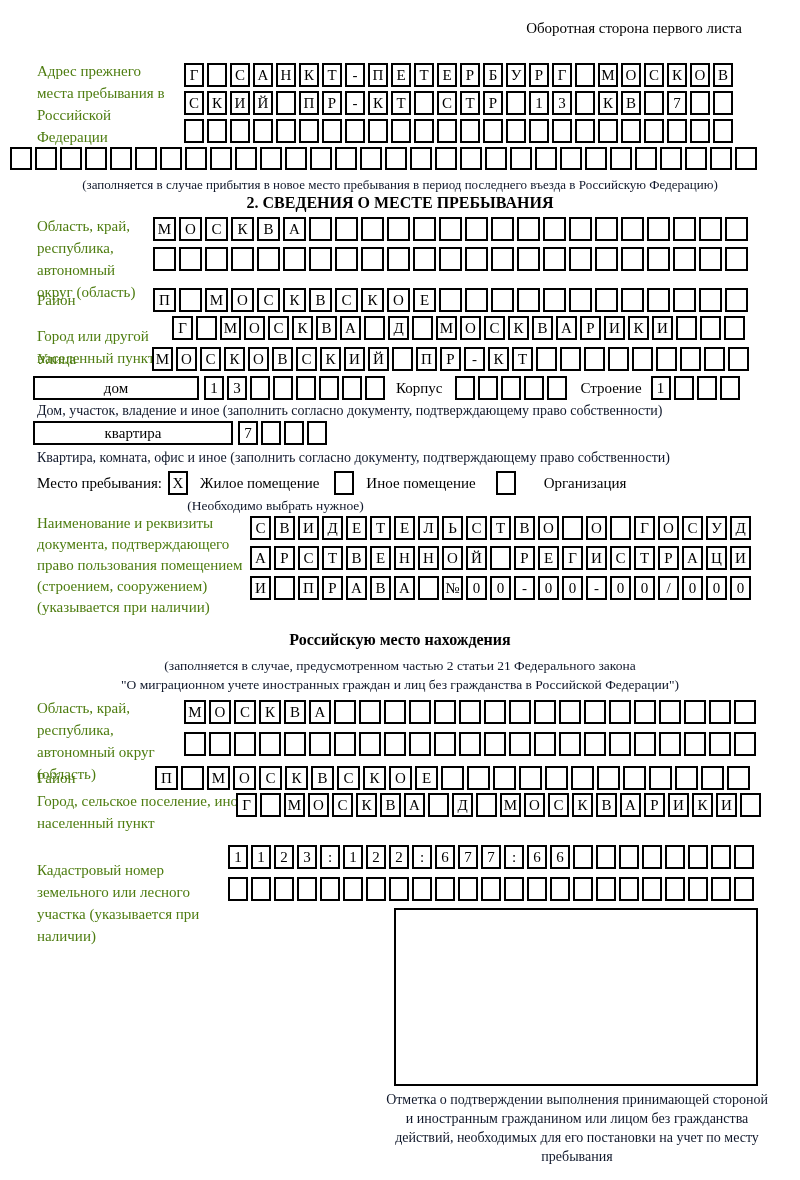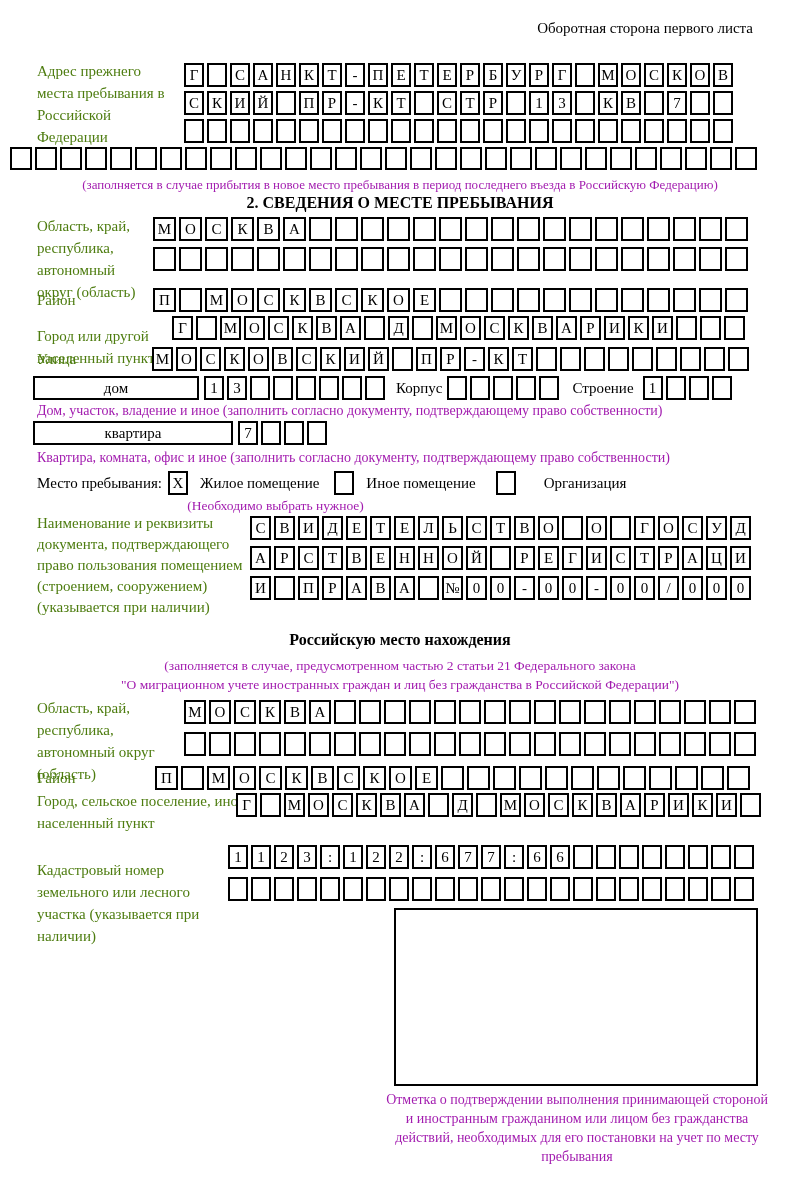--- a/index.html
+++ b/index.html
@@ -2,21 +2,21 @@
 <html><head>
 <meta charset="utf-8">
 <style>
   html,body{margin:0;padding:0;background:#fff;}
   .page{
     position:relative;width:800px;height:1180px;background:#ffffff;color:#000;
     font-family:"Liberation Serif","DejaVu Serif",serif;overflow:hidden;
   }
   .abs{position:absolute;}
   .lbl{position:absolute;font-size:15px;line-height:22px;color:#4d7c0f;}
-  .note{position:absolute;font-size:13px;line-height:18px;color:#a21caf;}
+  .note{position:absolute;font-size:13px;line-height:18px;color:#0f172a;}
   .title{position:absolute;font-size:16px;font-weight:bold;text-align:center;left:0;width:100%;}
   .center{text-align:center;left:0;width:100%;}
   .cells{position:absolute;display:flex;gap:3px;}
   .cellrow{display:flex;gap:3px;}
   .cell{
     box-sizing:border-box;flex:0 0 auto;width:20px;height:24px;border:2px solid #000;
     display:flex;align-items:center;justify-content:center;
     font-size:15px;line-height:1;background:#fff;
   }
   .p24 .cell{width:21px;}
@@ -33,21 +33,21 @@
     box-sizing:border-box;width:20px;height:24px;border:2px solid #000;display:flex;
     align-items:center;justify-content:center;font-size:15px;background:#fff;flex:0 0 auto;
   }
   .stampbox{position:absolute;border:2px solid #000;background:#fff;box-sizing:border-box;}
 </style>
 </head>
 <body>
 
 <div class="page">
 
-  <div class="abs" style="top:20px;right:47px;font-size:15px;">Оборотная сторона первого листа</div>
+  <div class="abs" style="top:20px;right:58px;font-size:15px;">Оборотная сторона первого листа</div>
 
   <div class="lbl" style="left:37px;top:60px;width:130px;">Адрес прежнего места пребывания в Российской Федерации</div>
   <div class="cells" style="left:184px;top:63px;">
       <span class="cell">Г</span>
       <span class="cell"></span>
       <span class="cell">С</span>
       <span class="cell">А</span>
       <span class="cell">Н</span>
       <span class="cell">К</span>
       <span class="cell">Т</span>
@@ -298,21 +298,21 @@
     <div class="cellrow">
         <span class="cell">1</span>
         <span class="cell">3</span>
         <span class="cell"></span>
         <span class="cell"></span>
         <span class="cell"></span>
         <span class="cell"></span>
         <span class="cell"></span>
         <span class="cell"></span>
       </div>
-    <div class="inline-lbl" style="margin-left:6px;margin-right:0;">Корпус</div>
+    <div class="inline-lbl" style="margin-left:6px;margin-right:8px;">Корпус</div>
     <div class="cellrow">
         <span class="cell"></span>
         <span class="cell"></span>
         <span class="cell"></span>
         <span class="cell"></span>
         <span class="cell"></span>
       </div>
     <div class="inline-lbl" style="margin-left:8px;margin-right:4px;">Строение</div>
     <div class="cellrow">
         <span class="cell">1</span>

